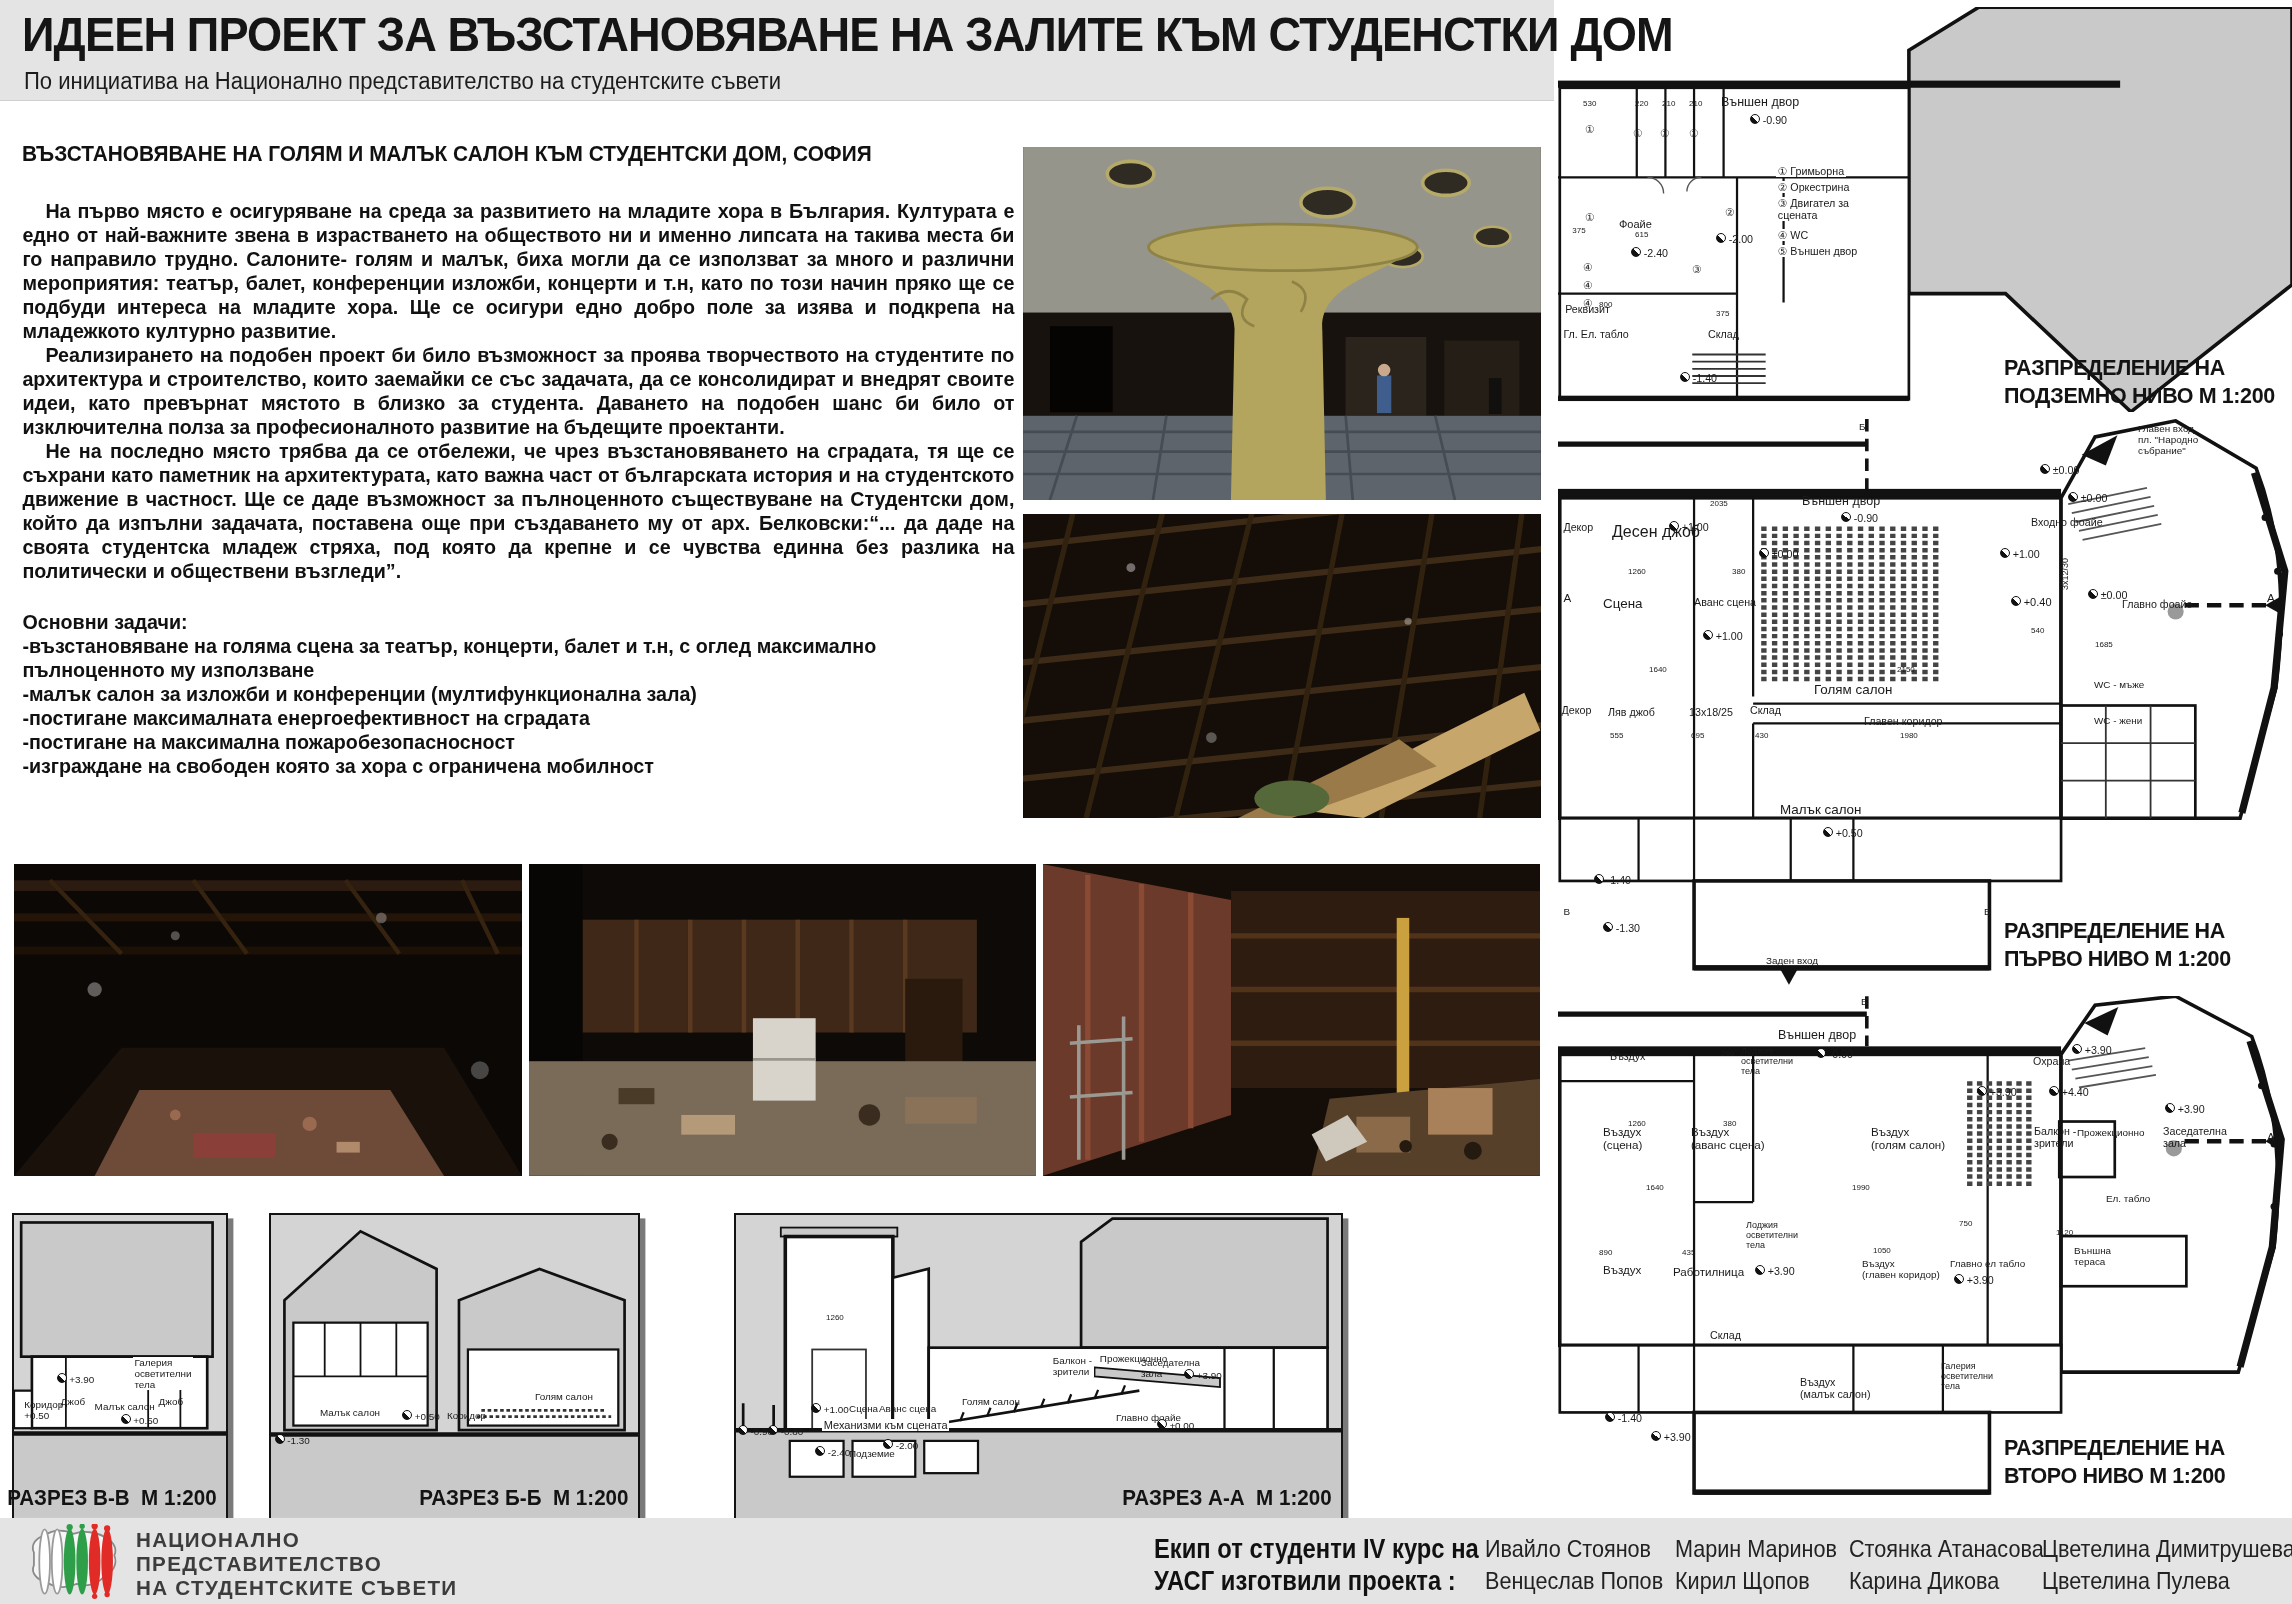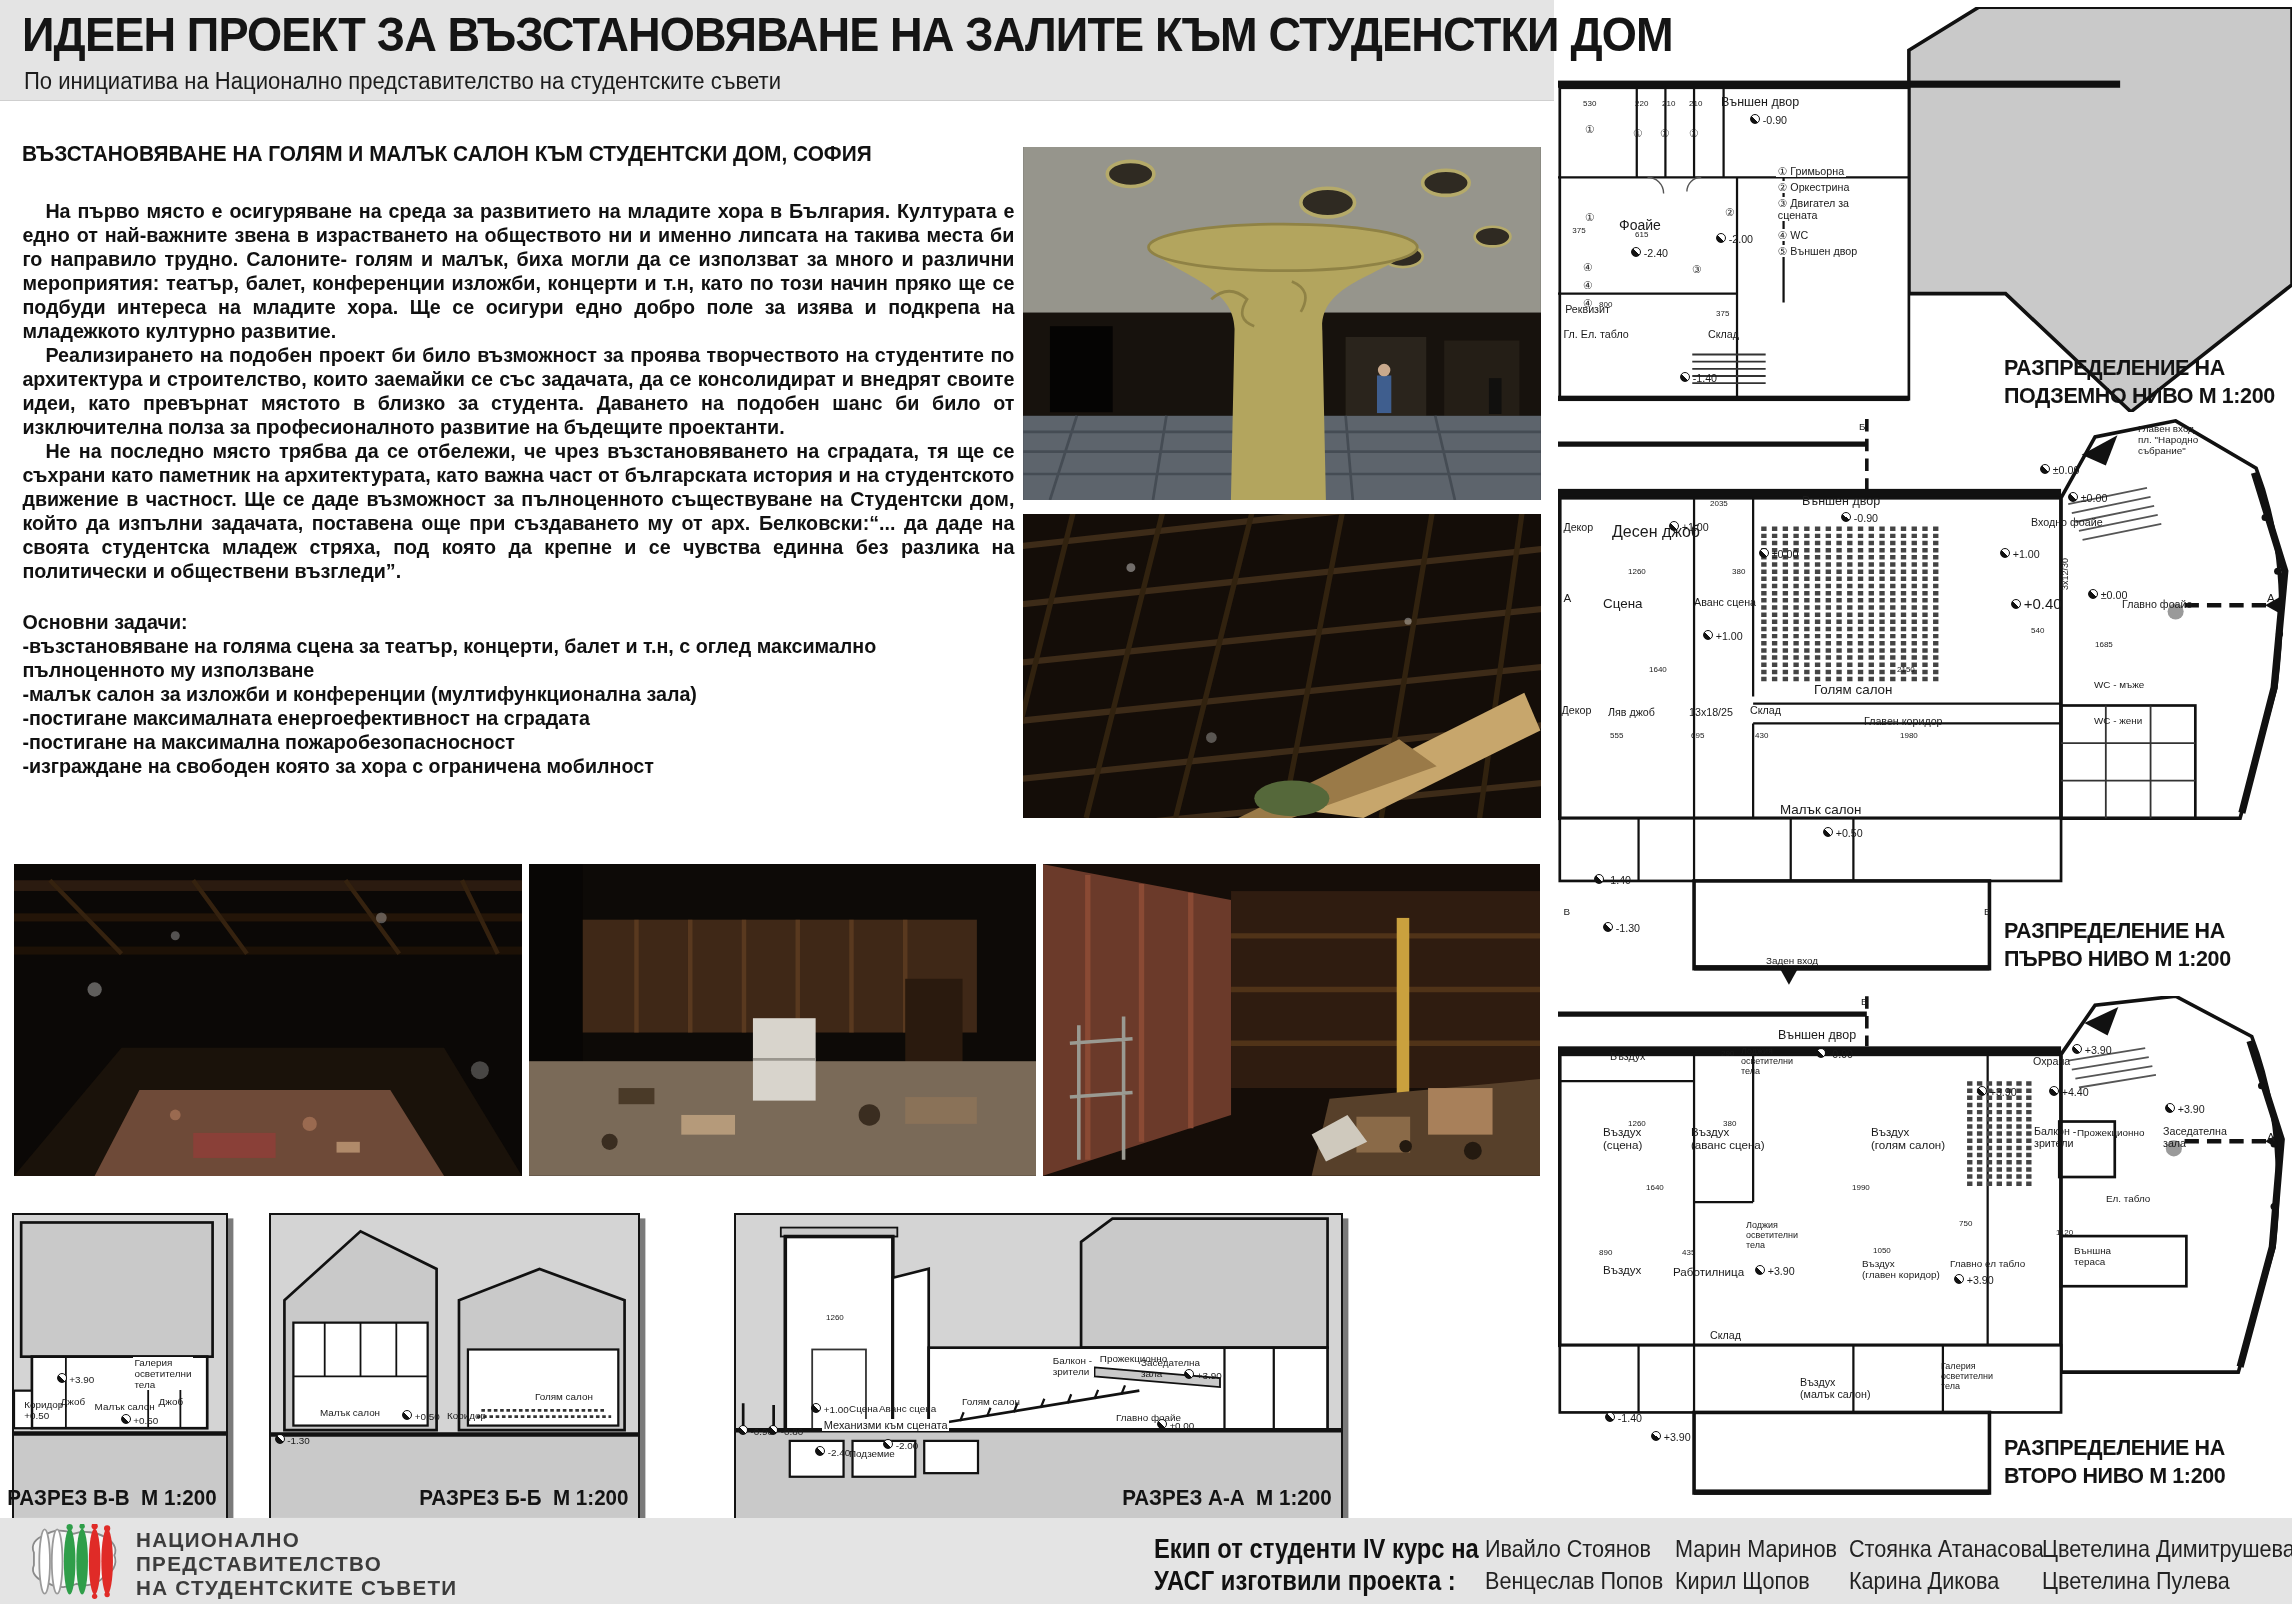--- a/index.html
+++ b/index.html
@@ -173,21 +173,21 @@
       <span class="plan-label" style="left: 27px; top: 116px; font-size: 10.7px;">①</span>
       <span class="plan-label" style="left: 75px; top: 120px; font-size: 10.7px;">①</span>
       <span class="plan-label" style="left: 102px; top: 120px; font-size: 10.7px;">①</span>
       <span class="plan-label" style="left: 131px; top: 120px; font-size: 10.7px;">①</span>
       <span class="plan-label" style="left: 27px; top: 204px; font-size: 10.7px;">①</span>
       <span class="plan-label" style="left: 167px; top: 199px; font-size: 10.7px;">②</span>
       <span class="plan-label" style="left: 134px; top: 256px; font-size: 10.7px;">③</span>
       <span class="plan-label" style="left: 25px; top: 254px; font-size: 10.7px;">④</span>
       <span class="plan-label" style="left: 25px; top: 272px; font-size: 10.7px;">④</span>
       <span class="plan-label" style="left: 25px; top: 290px; font-size: 10.7px;">④</span>
-      <span class="plan-label" style="left: 61px; top: 211px; font-size: 14px;">Фоайе</span>
+      <span class="plan-label" style="left: 61px; top: 211px; font-size: 11px;">Фоайе</span>
       <span class="plan-label lvl" style="left: 73px; top: 240px; font-size: 10.7px;">-2.40</span>
       <span class="plan-label lvl" style="left: 158px; top: 226px; font-size: 10.7px;">-2.00</span>
       <span class="plan-label" style="left: 7.2px; top: 296px; font-size: 10.7px;">Реквизит</span>
       <span class="plan-label" style="left: 5.4px; top: 321px; font-size: 10.7px;">Гл. Ел. табло</span>
       <span class="plan-label" style="left: 150px; top: 321px; font-size: 10.7px;">Склад</span>
       <span class="plan-label lvl" style="left: 122px; top: 365px; font-size: 10.7px;">-1.40</span>
       <span class="plan-label bgw" style="left: 218px; top: 158px; font-size: 10.7px;">① Гримьорна</span>
       <span class="plan-label bgw" style="left: 218px; top: 174px; font-size: 10.7px;">② Оркестрина</span>
       <span class="plan-label bgw" style="left: 218px; top: 190px; font-size: 10.7px;">③ Двигател за
     сцената</span>
@@ -253,21 +253,21 @@
       <span class="plan-label lvl" style="left: 36px; top: 455px; font-size: 10.7px;">-1.40</span>
       <span class="plan-label lvl" style="left: 45px; top: 503px; font-size: 10.7px;">-1.30</span>
       <span class="plan-label" style="left: 208px; top: 536px; font-size: 9.9px;">Заден вход</span>
       <span class="plan-label" style="left: 580px; top: 3.6px; font-size: 9.9px;">Главен вход
 пл. "Народно
 събрание"</span>
       <span class="plan-label lvl" style="left: 482px; top: 45px; font-size: 10.7px;">±0.00</span>
       <span class="plan-label lvl" style="left: 510px; top: 73px; font-size: 10.7px;">±0.00</span>
       <span class="plan-label" style="left: 473px; top: 97px; font-size: 10.7px;">Входно фоайе</span>
       <span class="plan-label lvl" style="left: 442px; top: 129px; font-size: 10.7px;">+1.00</span>
-      <span class="plan-label lvl" style="left: 453px; top: 177px; font-size: 15px;">+0.40</span>
+      <span class="plan-label lvl" style="left: 453px; top: 177px; font-size: 11px;">+0.40</span>
       <span class="plan-label lvl" style="left: 530px; top: 170px; font-size: 10.7px;">±0.00</span>
       <span class="plan-label" style="left: 564px; top: 179px; font-size: 10.7px;">Главно фоайе</span>
       <span class="plan-label" style="left: 491px; top: 150px; font-size: 9px; transform: rotate(-90deg);">3x12/30</span>
       <span class="plan-label" style="left: 536px; top: 260px; font-size: 9.9px;">WC - мъже</span>
       <span class="plan-label" style="left: 536px; top: 296px; font-size: 9.9px;">WC - жени</span>
       <span class="plan-label" style="left: 709px; top: 172px; font-size: 11.6px;">А</span>
       <span class="plan-label" style="left: 5.4px; top: 172px; font-size: 11.6px;">А</span>
       <span class="plan-label" style="left: 301px; top: 1.8px; font-size: 9.9px;">Б</span>
       <span class="plan-label" style="left: 5.4px; top: 487px; font-size: 9.9px;">В</span>
       <span class="plan-label" style="left: 426px; top: 487px; font-size: 9.9px;">В</span>

